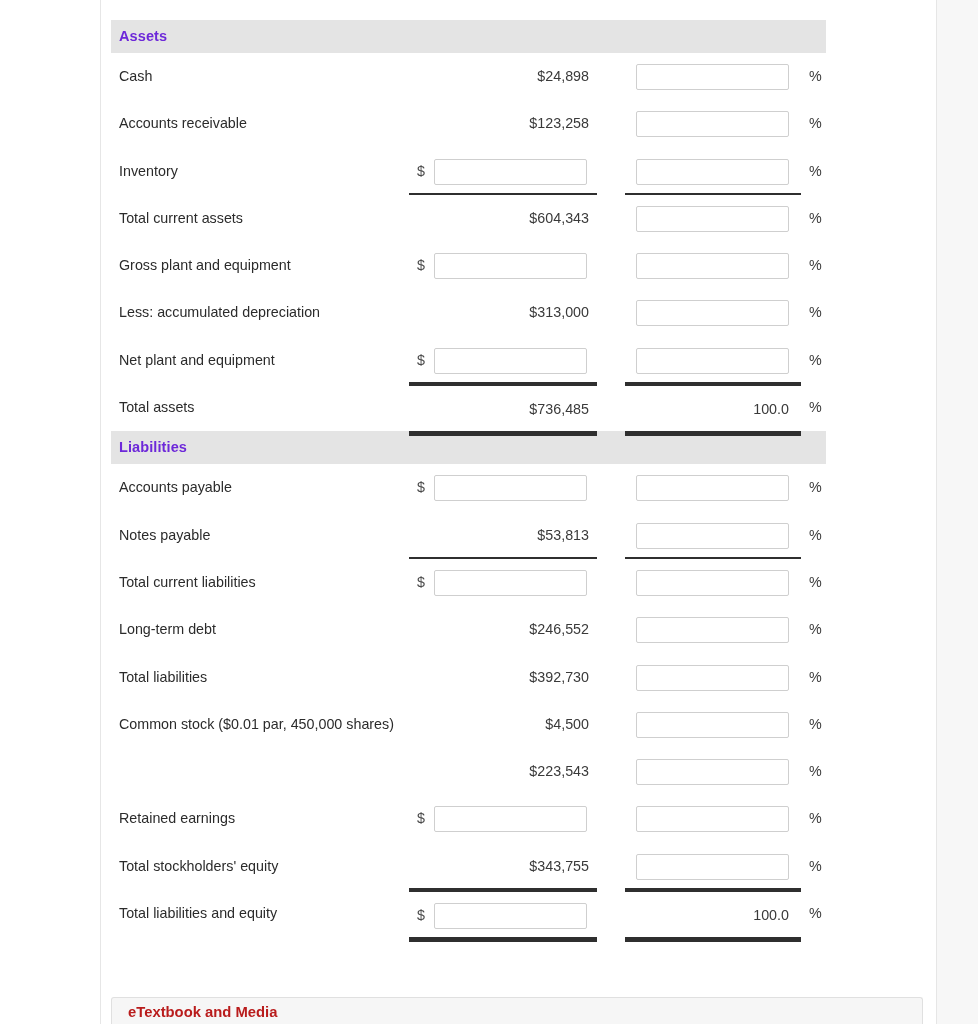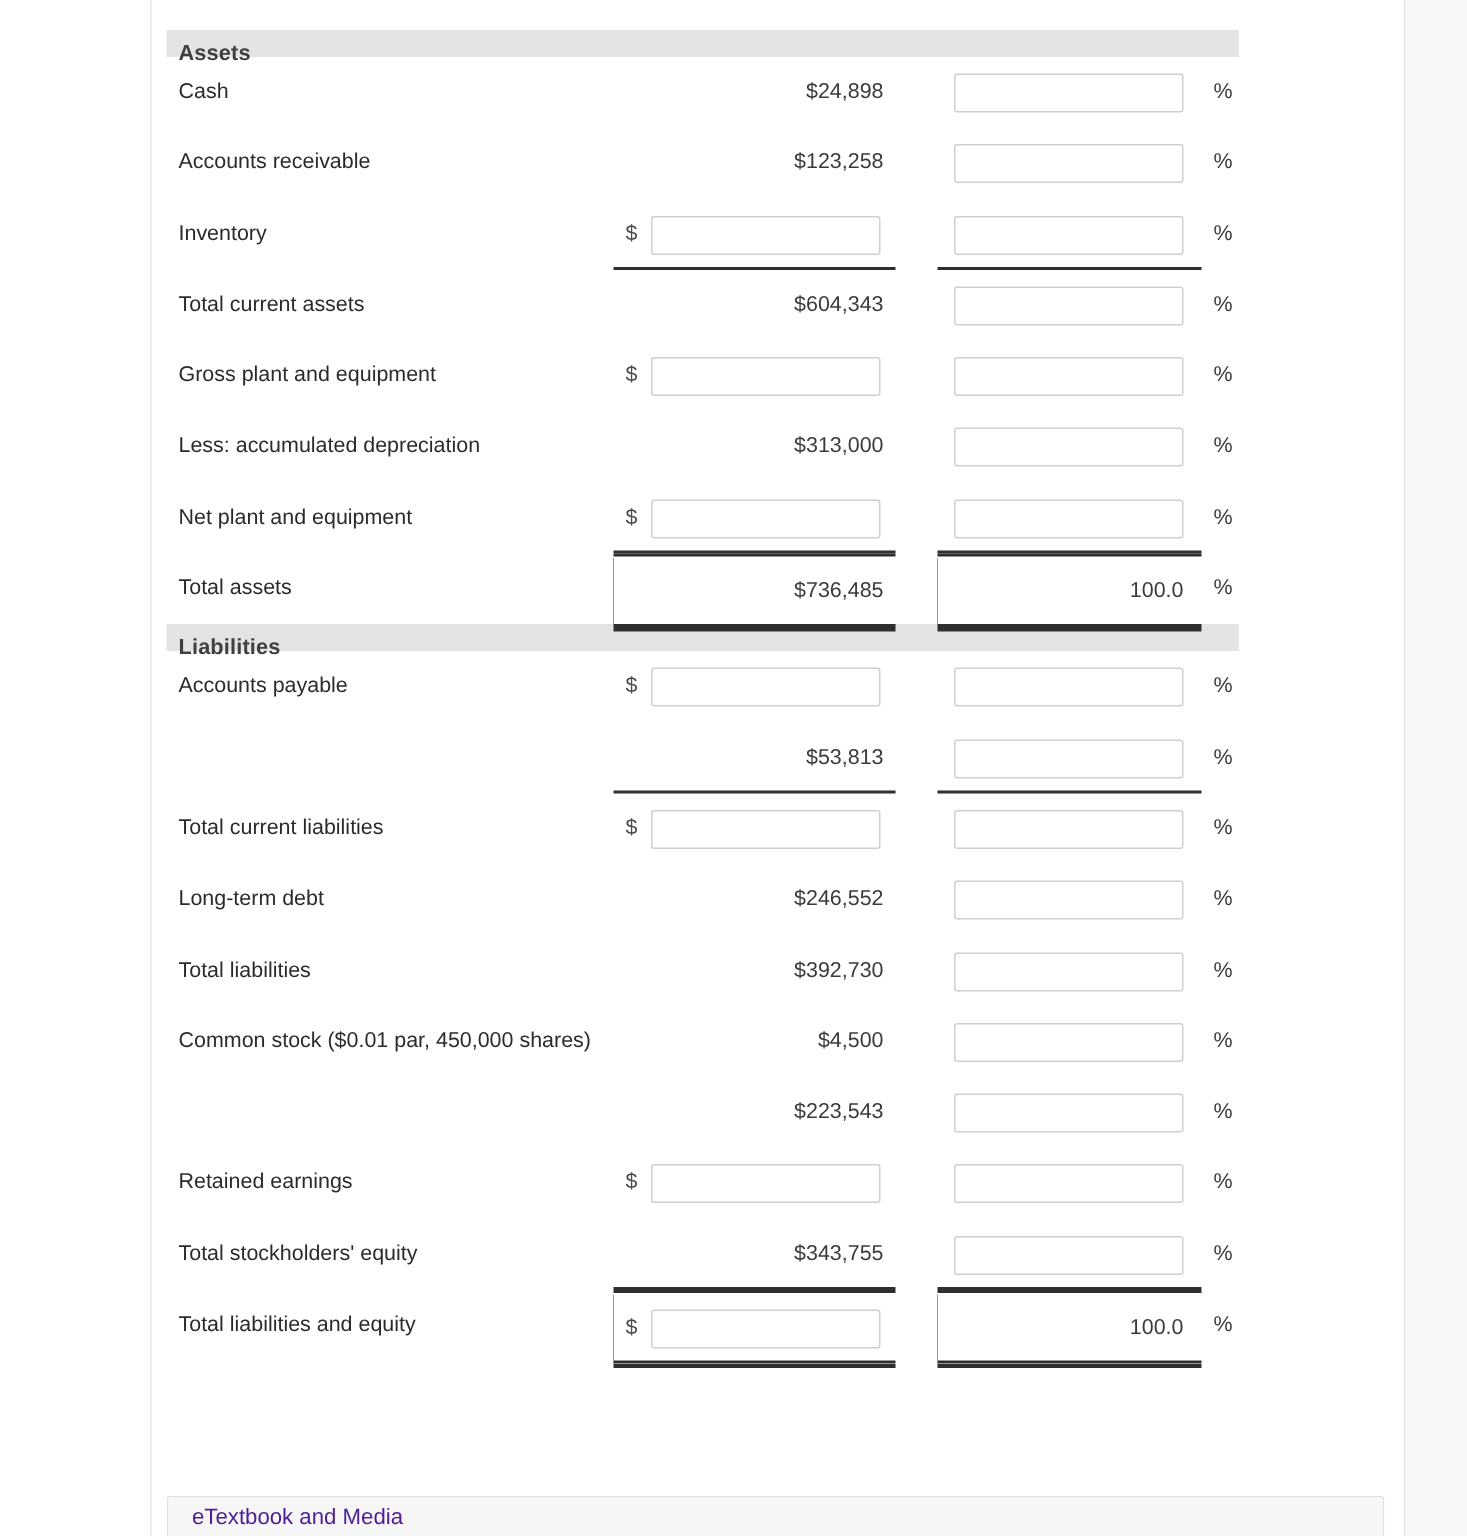--- a/index.html
+++ b/index.html
@@ -45,27 +45,27 @@
   .sheet {
     position: absolute;
     left: 10px;   
     top: 20px;
     width: 715px; 
   }
 
   
   .section-head {
     background: #e4e4e4;
-    height: 18px;
+    height: 33px;
     line-height: 33px;
     padding-left: 8px;
     box-sizing: border-box;
     font-size: 14.5px;
     font-weight: bold;
-    color: #404040;
+    color: #6d28d9;
     letter-spacing: 0.1px;
   }
 
   
   .row {
     position: relative;
     height: 47.3px;
   }
   .row-label {
     position: absolute;
@@ -176,21 +176,22 @@
     background: #f6f6f6;
     border: 1px solid #e0e0e0;
     border-bottom: none;
     border-radius: 3px 3px 0 0;
   }
   .etext-label {
     position: absolute;
     left: 16px;
     top: 6px;
     font-size: 14.8px;
-    color: #4c1d95;
+    color: #b91c1c;
+    font-weight: bold;
   }
 </style>
 </head>
 <body>
 
 <div class="outer-left-strip"></div>
 <div class="outer-right-strip"></div>
 
 <div class="page-card">
   <div class="sheet" id="sheet">
@@ -292,20 +293,21 @@
         <div class="dollar-cell">
           <span class="dollar-sign">$</span>
           <input type="text" class="text-input" value="" style="">
         </div>
         <div class="percent-cell">
           <input type="text" class="text-input" value="" style="">
         </div>
         <span class="percent-symbol">%</span>
       </div>
       <div class="row">
+        <div class="row-label">Notes payable</div>
         <div class="dollar-cell">
           <span class="static-amount">$53,813</span>
         </div>
         <div class="percent-cell">
           <input type="text" class="text-input" value="" style="">
         </div>
         <span class="percent-symbol">%</span>
       </div>
       <div style="position: relative; height: 0px;">
         <div style="position: absolute; left: 298px; top: -2px; width: 188px; height: 2px; background: rgb(47, 47, 47);"></div>

